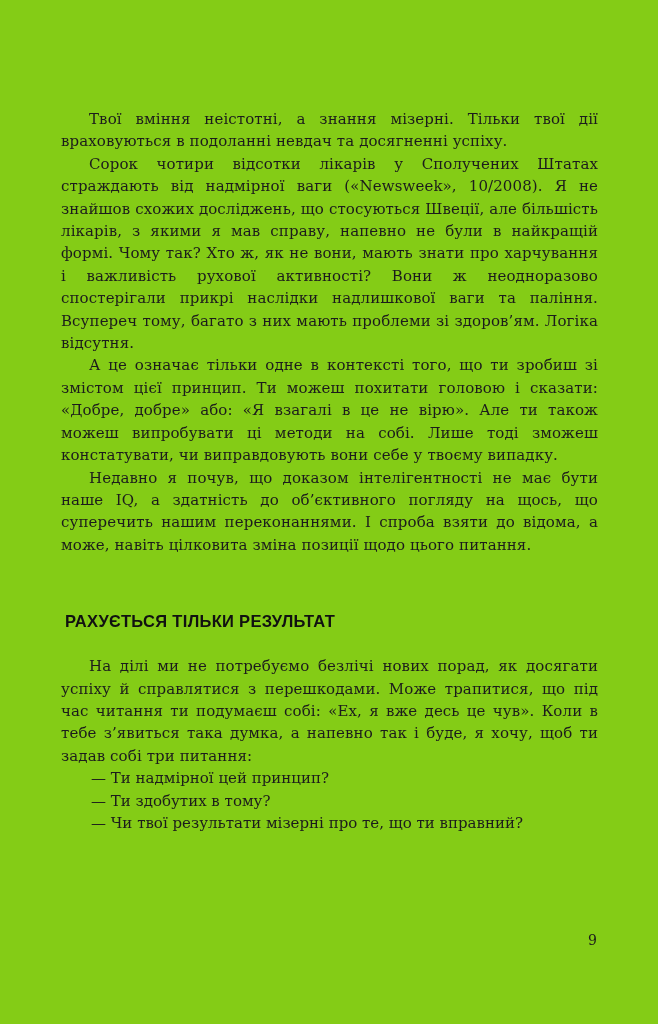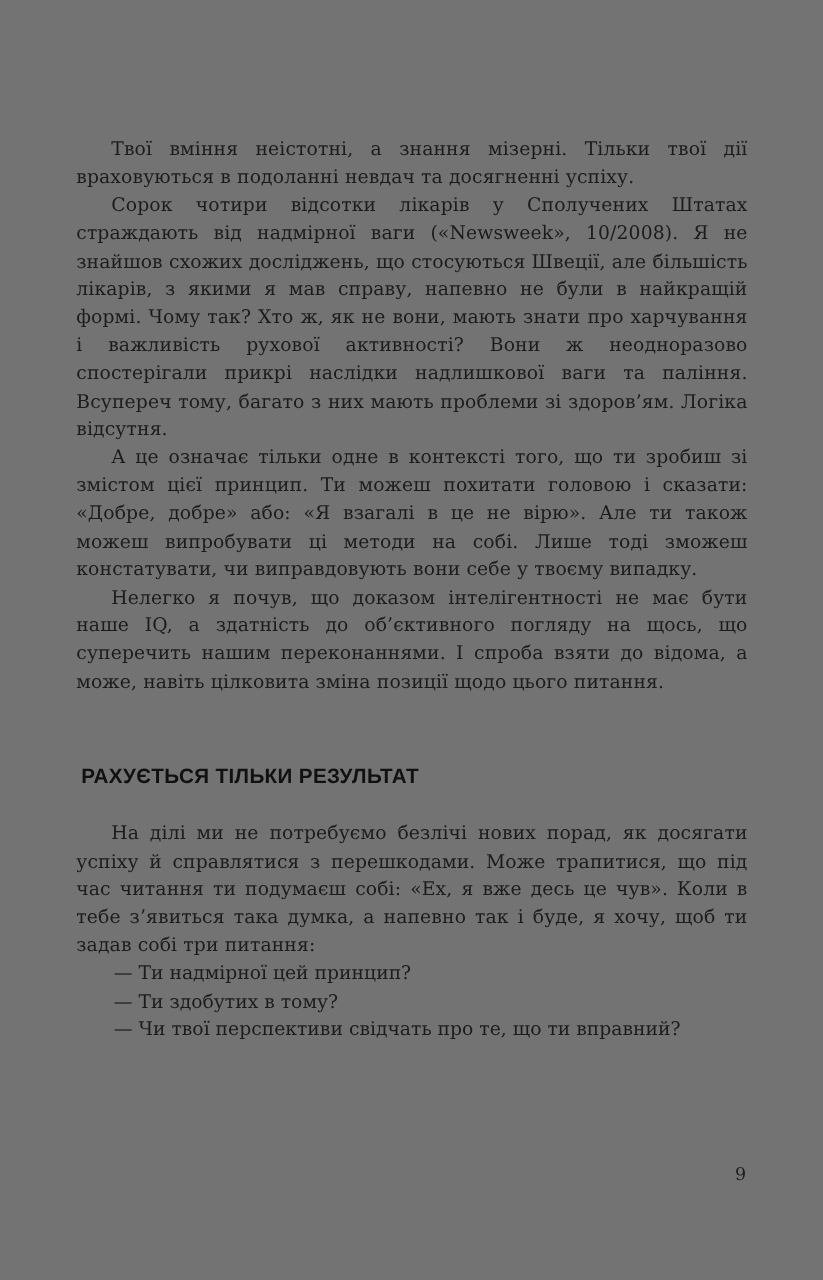--- a/index.html
+++ b/index.html
@@ -5,21 +5,21 @@
   html, body {
     margin: 0;
     padding: 0;
     background: #e8e8e8;
   }
   .page {
     position: relative;
     width: 658px;
     height: 1024px;
     margin: 0 auto;
-    background: #737373;
+    background: #84cc16;
     color: #1c1c1c;
     font-family: "DejaVu Serif", "Liberation Serif", serif;
     overflow: hidden;
   }
   .content {
     position: absolute;
     left: 61px;
     right: 60px;
     top: 108px;
   }
@@ -60,28 +60,28 @@
 </style>
 </head>
 <body>
 
 <div class="page">
   <div class="content">
 
     <p class="body-par">Твої вміння неістотні, а знання мізерні. Тільки твої дії враховуються в подоланні невдач та досягненні успіху.</p>
     <p class="body-par">Сорок чотири відсотки лікарів у Сполучених Штатах страждають від надмірної ваги («Newsweek», 10/2008). Я не знайшов схожих досліджень, що стосуються Швеції, але більшість лікарів, з якими я мав справу, напевно не були в найкращій формі. Чому так? Хто ж, як не вони, мають знати про харчування і важливість рухової активності? Вони ж неодноразово спостерігали прикрі наслідки надлишкової ваги та паління. Всупереч тому, багато з них мають проблеми зі здоров’ям. Логіка відсутня.</p>
     <p class="body-par">А це означає тільки одне в контексті того, що ти зробиш зі змістом цієї принцип. Ти можеш похитати головою і сказати: «Добре, добре» або: «Я взагалі в це не вірю». Але ти також можеш випробувати ці методи на собі. Лише тоді зможеш констатувати, чи виправдовують вони себе у твоєму випадку.</p>
-    <p class="body-par">Нелегко я почув, що доказом інтелігентності не має бути наше IQ, а здатність до об’єктивного погляду на щось, що суперечить нашим переконаннями. І спроба взяти до відома, а може, навіть цілковита зміна позиції щодо цього питання.</p>
+    <p class="body-par">Недавно я почув, що доказом інтелігентності не має бути наше IQ, а здатність до об’єктивного погляду на щось, що суперечить нашим переконаннями. І спроба взяти до відома, а може, навіть цілковита зміна позиції щодо цього питання.</p>
 
     <h2 class="section-heading">РАХУЄТЬСЯ ТІЛЬКИ РЕЗУЛЬТАТ</h2>
 
     <p class="body-par">На ділі ми не потребуємо безлічі нових порад, як досягати успіху й справлятися з перешкодами. Може трапитися, що під час читання ти подумаєш собі: «Ех, я вже десь це чув». Коли в тебе з’явиться така думка, а напевно так і буде, я хочу, щоб ти задав собі три питання:</p>
 
     <div class="list-block">
       <p class="list-line">— Ти надмірної цей принцип?</p>
       <p class="list-line">— Ти здобутих в тому?</p>
-      <p class="list-line">— Чи твої перспективи свідчать про те, що ти вправний?</p>
+      <p class="list-line">— Чи твої результати мізерні про те, що ти вправний?</p>
     </div>
 
   </div>
 
   <div class="page-number">9</div>
 </div>
 
 </body></html>

